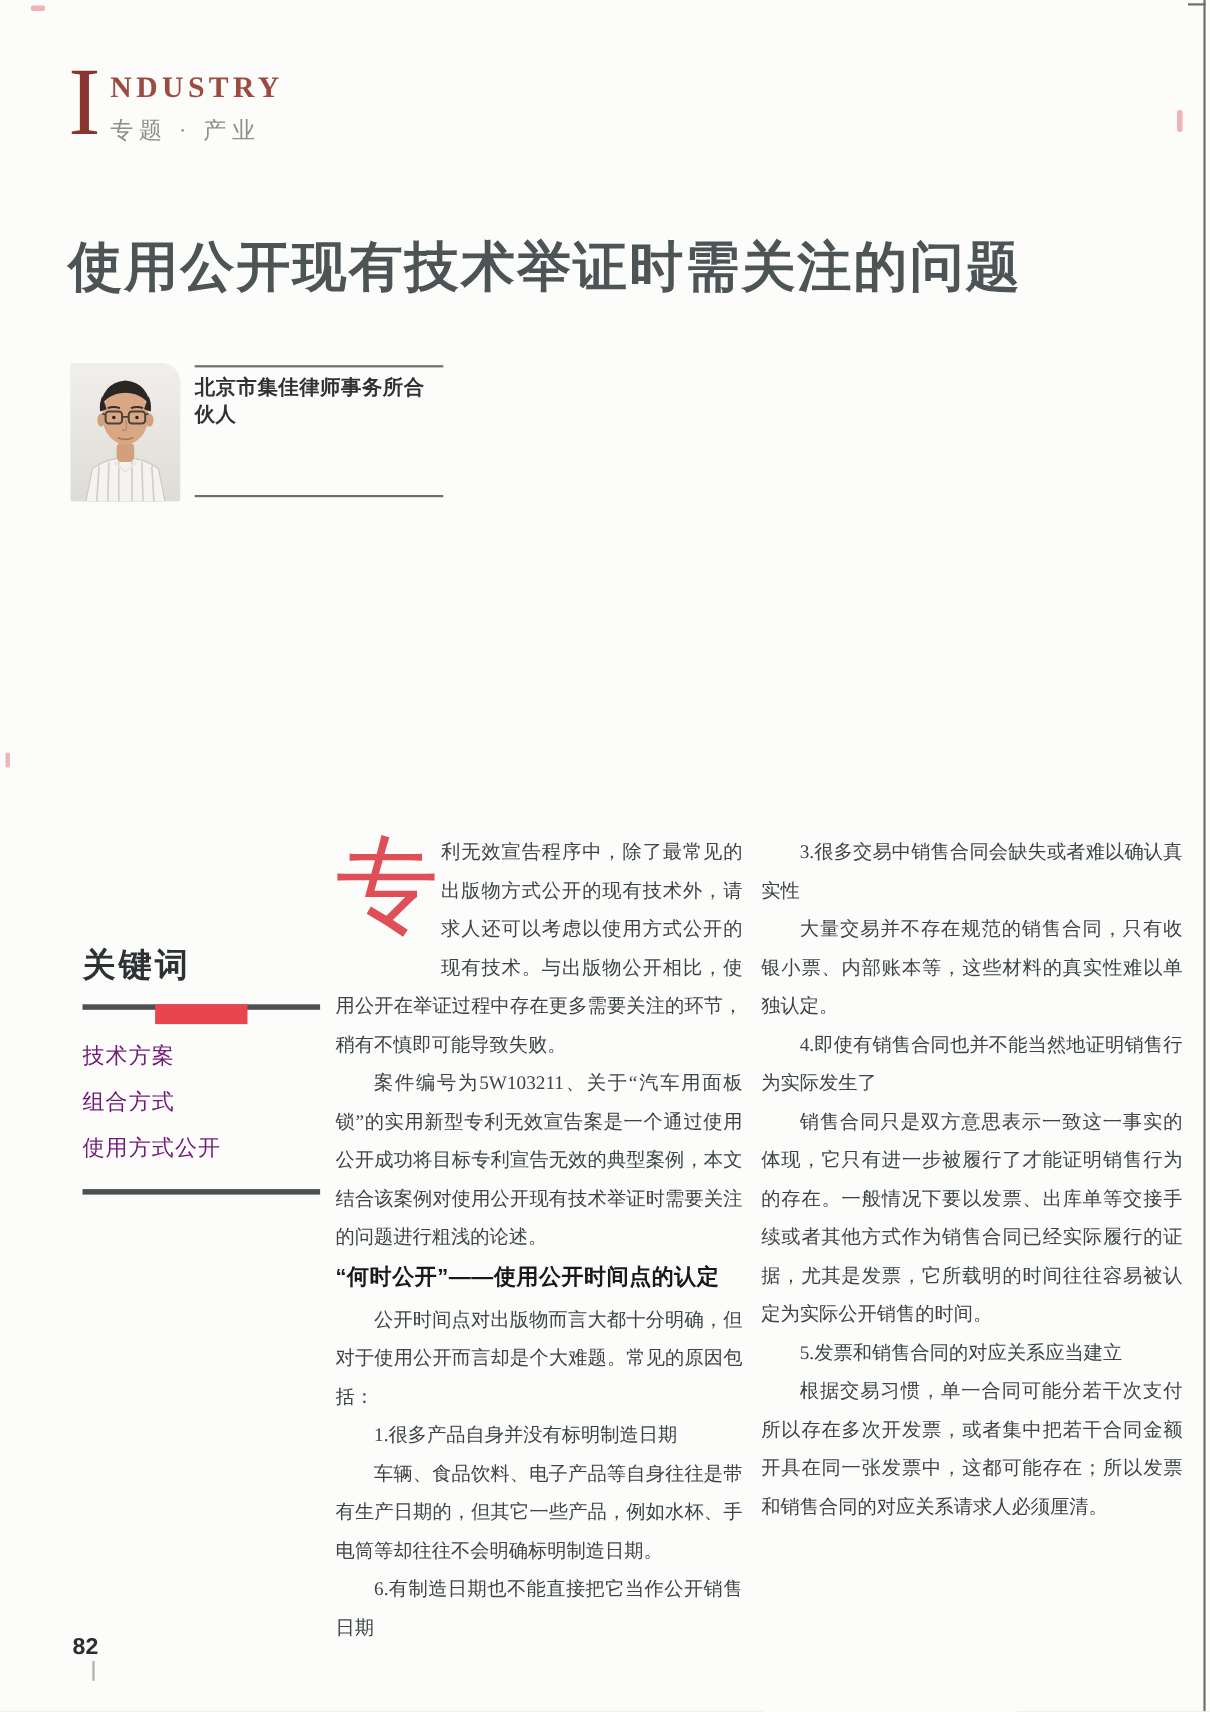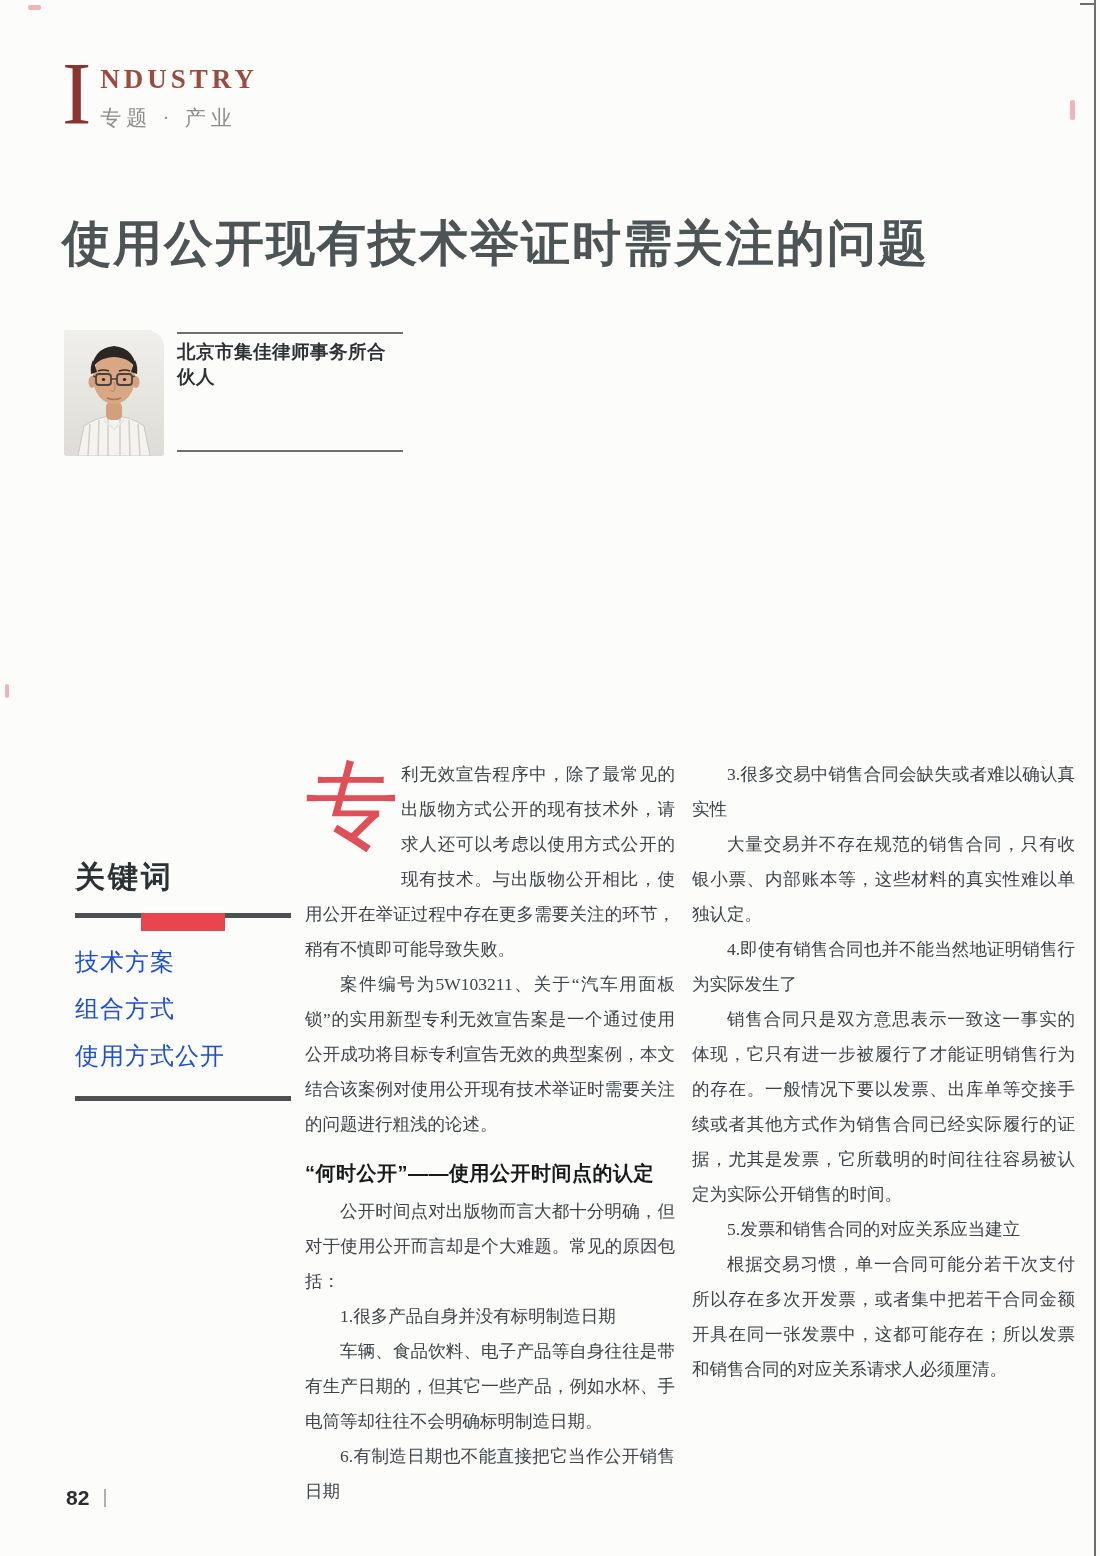--- a/index.html
+++ b/index.html
@@ -41,42 +41,42 @@
   .rule.bottom{bottom:0;}
   .author-name{padding-top:26px;font-size:17px;color:#3a3d3f;}
   .author-affil{margin-top:9px;font-size:18.5px;font-weight:700;color:#2f3234;letter-spacing:0.5px;}
 
   
   .keywords{position:absolute;left:75px;top:838px;width:216px;text-align:left;margin-top:19px;}
   .kw-heading{font-size:30px;font-weight:700;color:#2c3134;letter-spacing:3px;}
   .kw-divider{position:relative;height:18px;margin-top:15px;}
   .kw-divider::before{content:"";position:absolute;left:0;right:0;top:0;height:5px;background:#4b5052;}
   .kw-red{position:absolute;left:50%;top:0;transform:translateX(-50%);width:84px;height:18px;background:#e8454e;}
-  .kw-item{font-size:24px;color:#1d4ed8;letter-spacing:1px;margin-top:15px;}
+  .kw-item{font-size:20px;color:#701a75;letter-spacing:1px;margin-top:15px;}
   .kw-item:first-of-type{margin-top:21px;}
   .kw-rule{margin-top:24px;height:5px;background:#4b5052;}
 
   
   .columns{position:absolute;left:305px;top:757px;width:770px;display:flex;justify-content:space-between;}
   .col{font-size:17.5px;line-height:35px;color:#3d4347;text-align:justify;}
   .col1{width:370px;}
   .col2{width:383px;}
   .col p{margin:0;text-indent:2em;}
   .col p.lead{text-indent:0;}
   .dropcap{float:left;font-size:94px;line-height:86px;height:100px;width:92px;
     color:#df4f58;text-align:center;margin:6px 4px 0 0;}
   .section-heading{
     font-family:"Liberation Sans","DejaVu Sans",sans-serif;
     font-size:20px;line-height:30px;font-weight:700;color:#17191b;
-    margin:16px 0 6px;text-align:left;letter-spacing:0.5px;
+    margin:4px 0 6px;text-align:left;letter-spacing:0.5px;
   }
 
   
   .pagefoot{position:absolute;left:66px;top:1486px;display:flex;align-items:center;
-    font-family:"Liberation Sans","DejaVu Sans",sans-serif;}
+    font-family:"Liberation Sans","DejaVu Sans",sans-serif;flex-direction:column;}
   .pageno{font-size:21px;font-weight:600;color:#2c2e30;}
   .pagebar{width:2px;height:18px;background:#b0b0b0;margin-left:15px;}
 </style>
 </head>
 <body>
 
 <div class="page">
 
   <div class="edge-right"></div>
   <div class="edge-top"></div>

